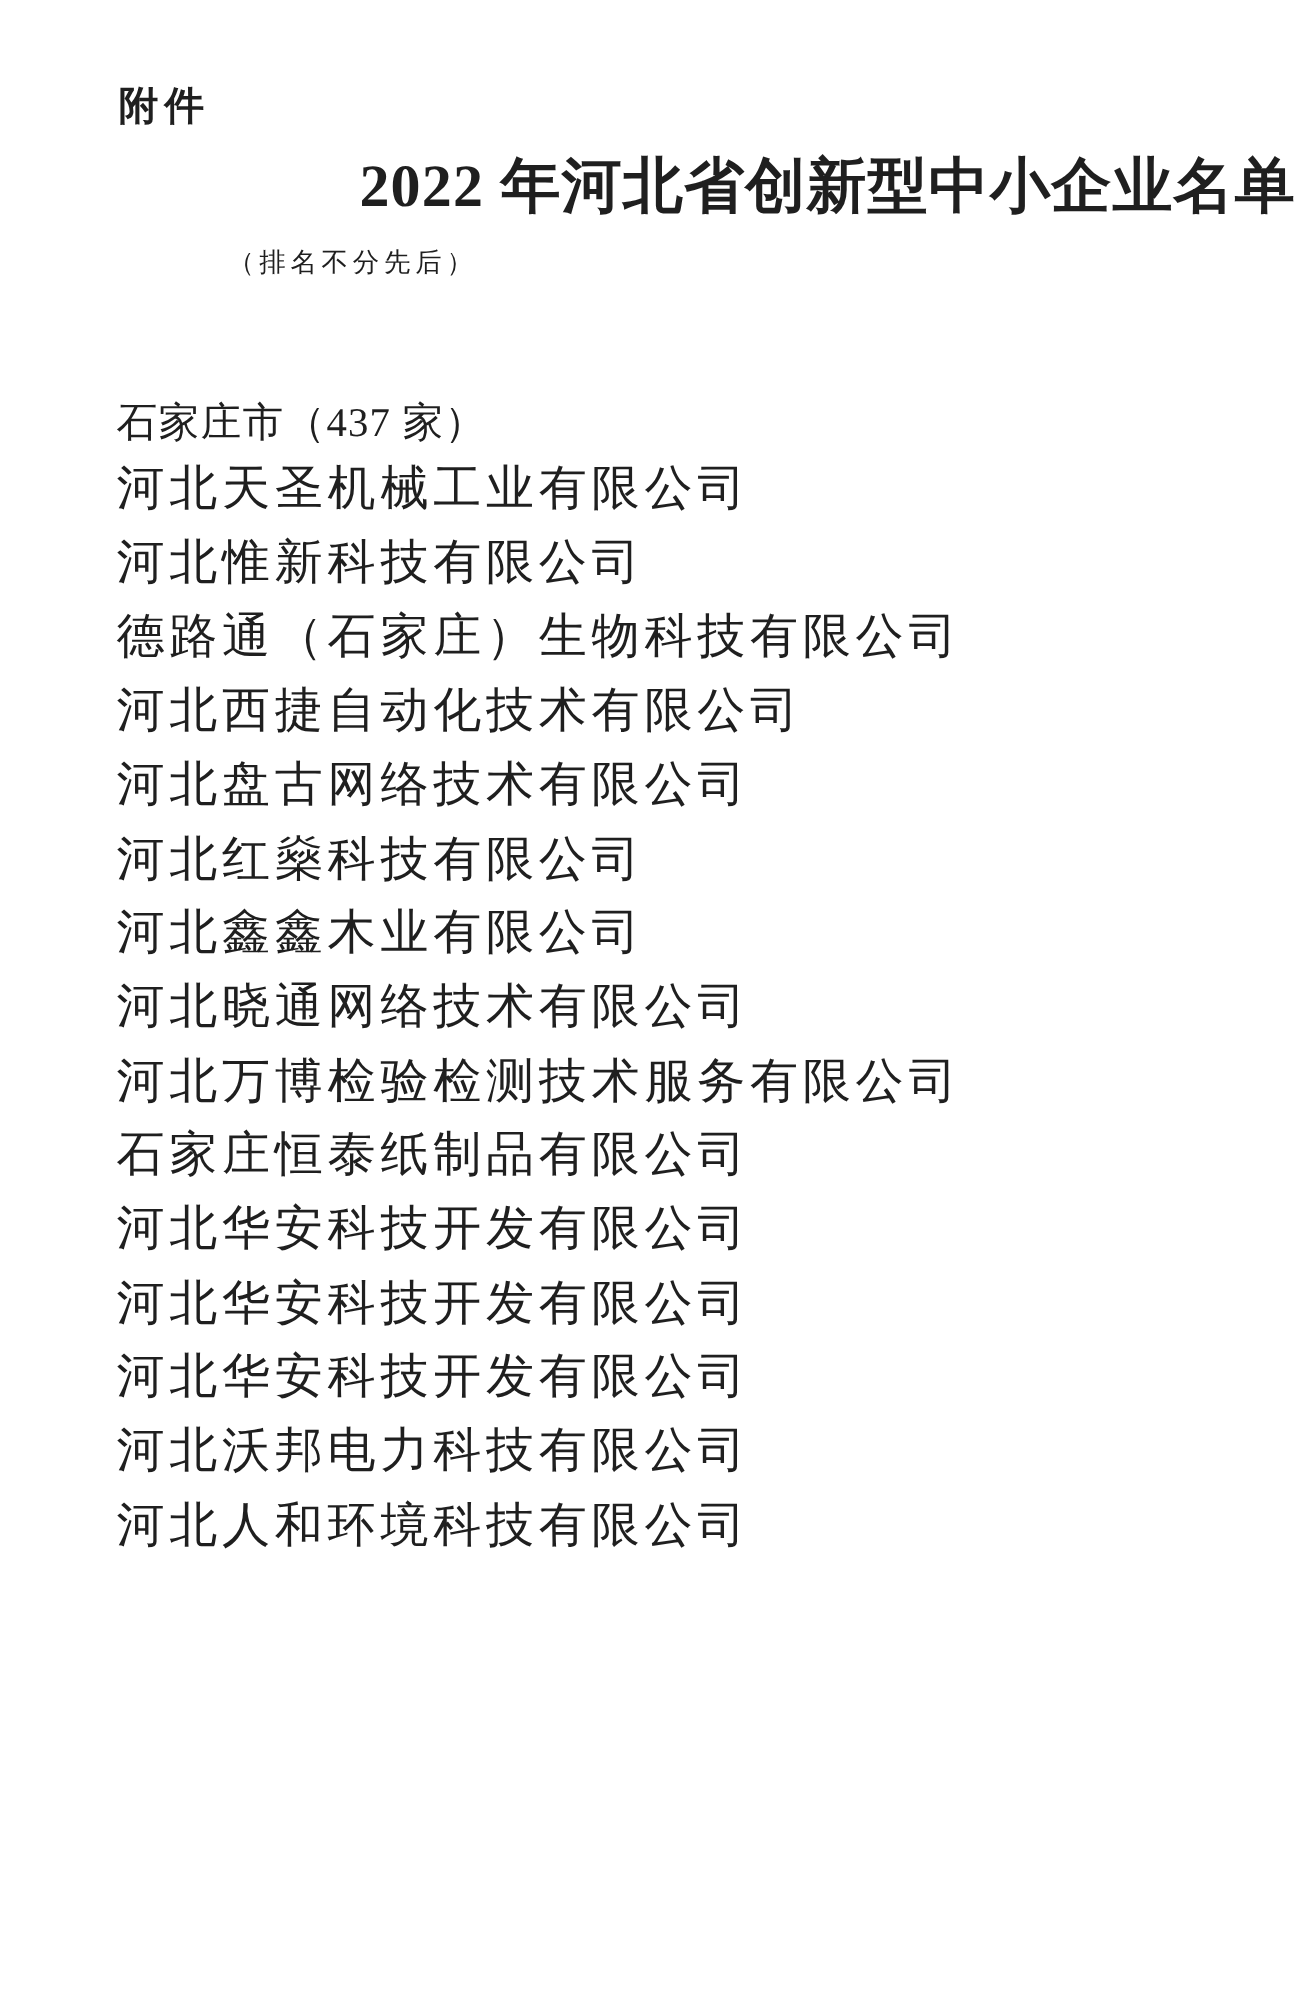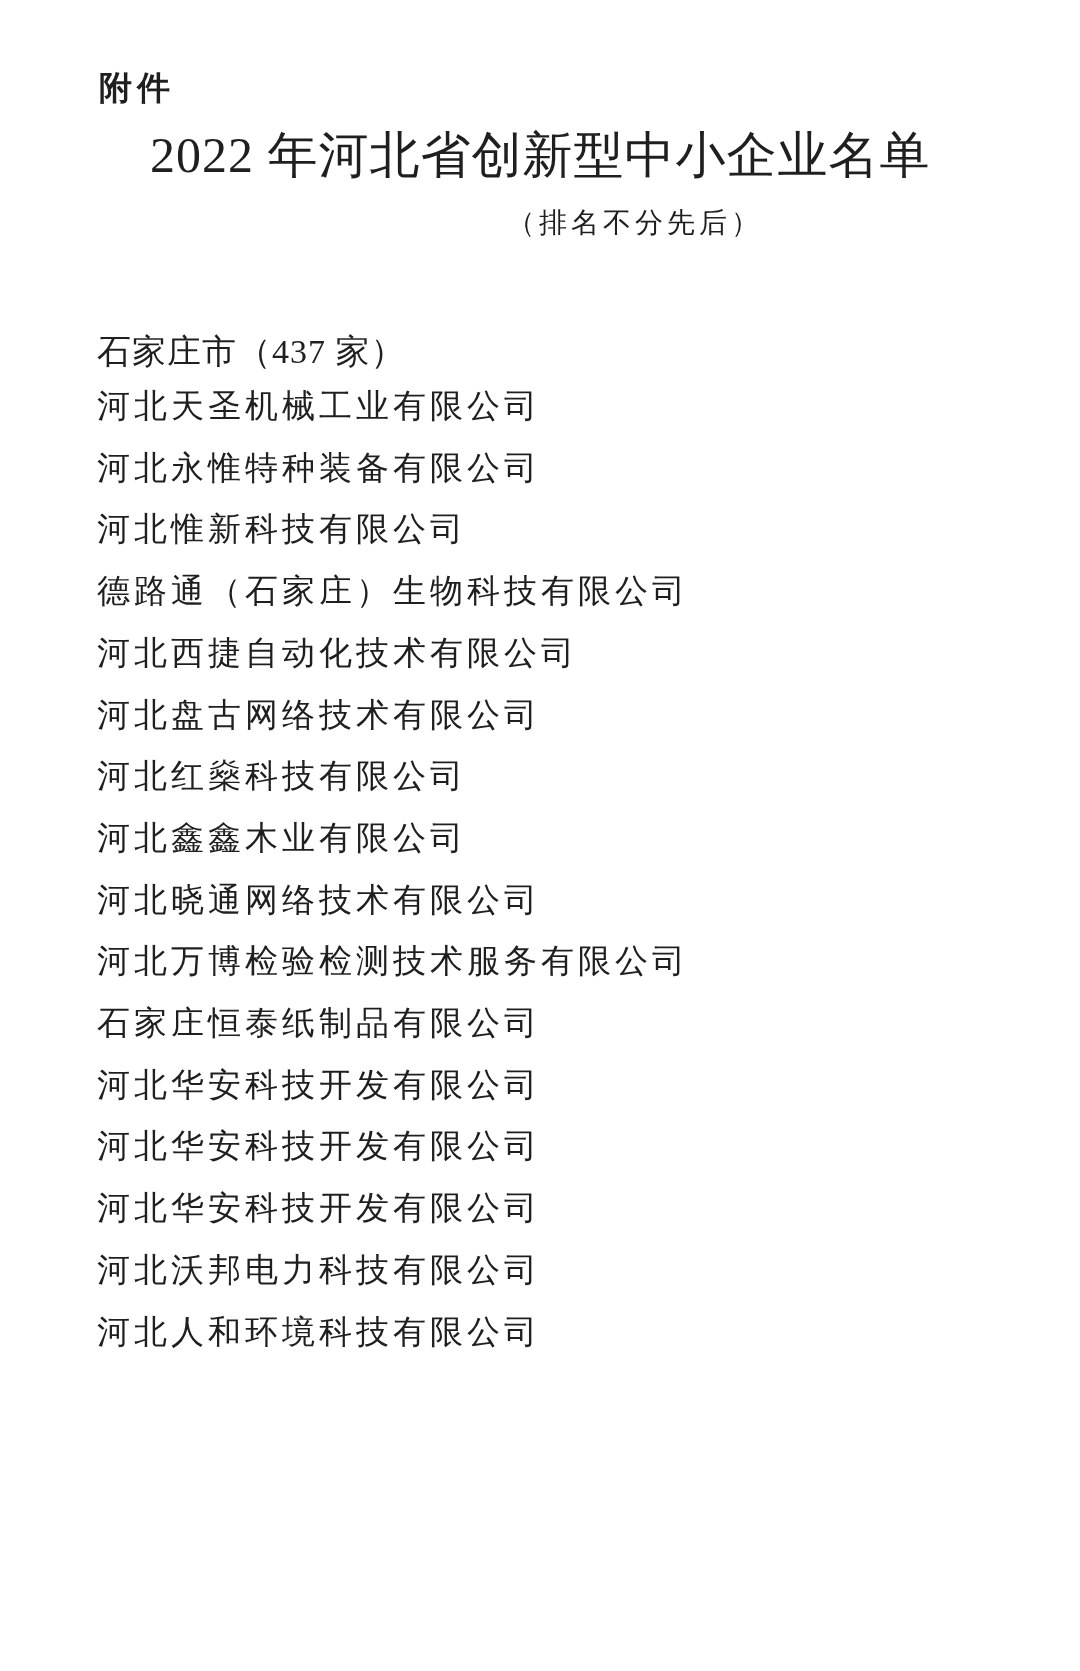--- a/index.html
+++ b/index.html
@@ -24,74 +24,72 @@
     font-size: 33px;
     font-weight: 600;
     letter-spacing: 5px;
     white-space: nowrap;
   }
   .title {
     position: absolute;
     left: 150px;
     right: 0;
     top: 122px;
-    text-align: left;
+    text-align: right;
     font-size: 50px;
-    font-weight: 400;
+    font-weight: 700;
     letter-spacing: 1px;
     white-space: nowrap;
   }
   .subtitle {
     position: absolute;
     left: 190px;
     right: 0;
     top: 204px;
-    text-align: center;
-    font-size: 28px;
+    font-size: 22px;
     font-weight: 400;
     letter-spacing: 4px;
     white-space: nowrap;
   }
   .section-heading {
     position: absolute;
     left: 97px;
     top: 329px;
     font-size: 34px;
     font-weight: 400;
     letter-spacing: 1px;
     white-space: nowrap;
   }
   .company-list {
     position: absolute;
     left: 97px;
     top: 376px;
   }
   .company-row {
-    font-size: 33px;
+    font-size: 40px;
     line-height: 61.7px;
     letter-spacing: 4px;
     white-space: nowrap;
   }
 </style>
 </head>
 <body>
 
 <div class="page">
 
   <div class="attachment">附件</div>
 
   <div class="title">2022 年河北省创新型中小企业名单</div>
 
   <div class="subtitle">（排名不分先后）</div>
 
   <div class="section-heading">石家庄市（437 家）</div>
 
   <div class="company-list">
     <div class="company-row">河北天圣机械工业有限公司</div>
-    <div class="company-row">河北永惟特种装备有限公司</div>
     <div class="company-row">河北惟新科技有限公司</div>
     <div class="company-row">德路通（石家庄）生物科技有限公司</div>
     <div class="company-row">河北西捷自动化技术有限公司</div>
     <div class="company-row">河北盘古网络技术有限公司</div>
     <div class="company-row">河北红燊科技有限公司</div>
     <div class="company-row">河北鑫鑫木业有限公司</div>
     <div class="company-row">河北晓通网络技术有限公司</div>
     <div class="company-row">河北万博检验检测技术服务有限公司</div>
     <div class="company-row">石家庄恒泰纸制品有限公司</div>
     <div class="company-row">河北华安科技开发有限公司</div>

